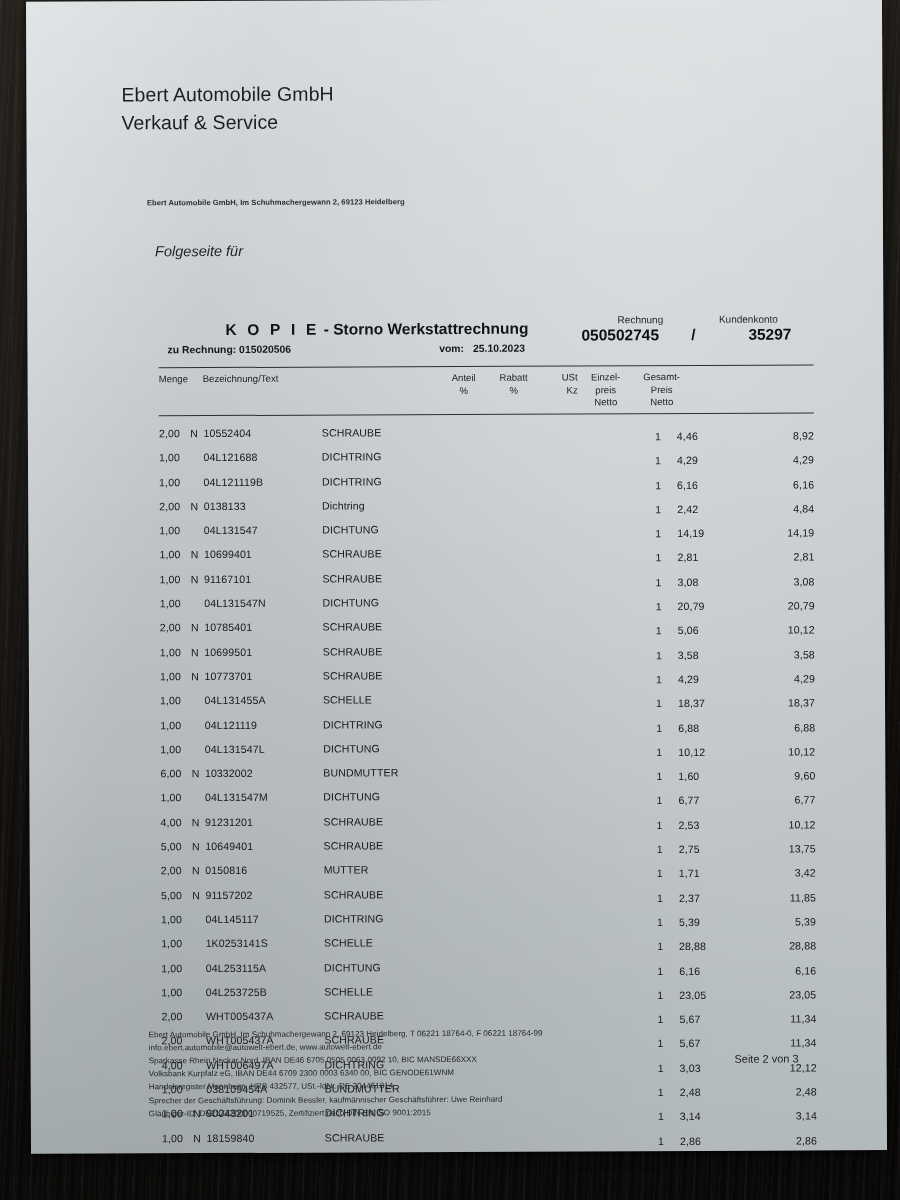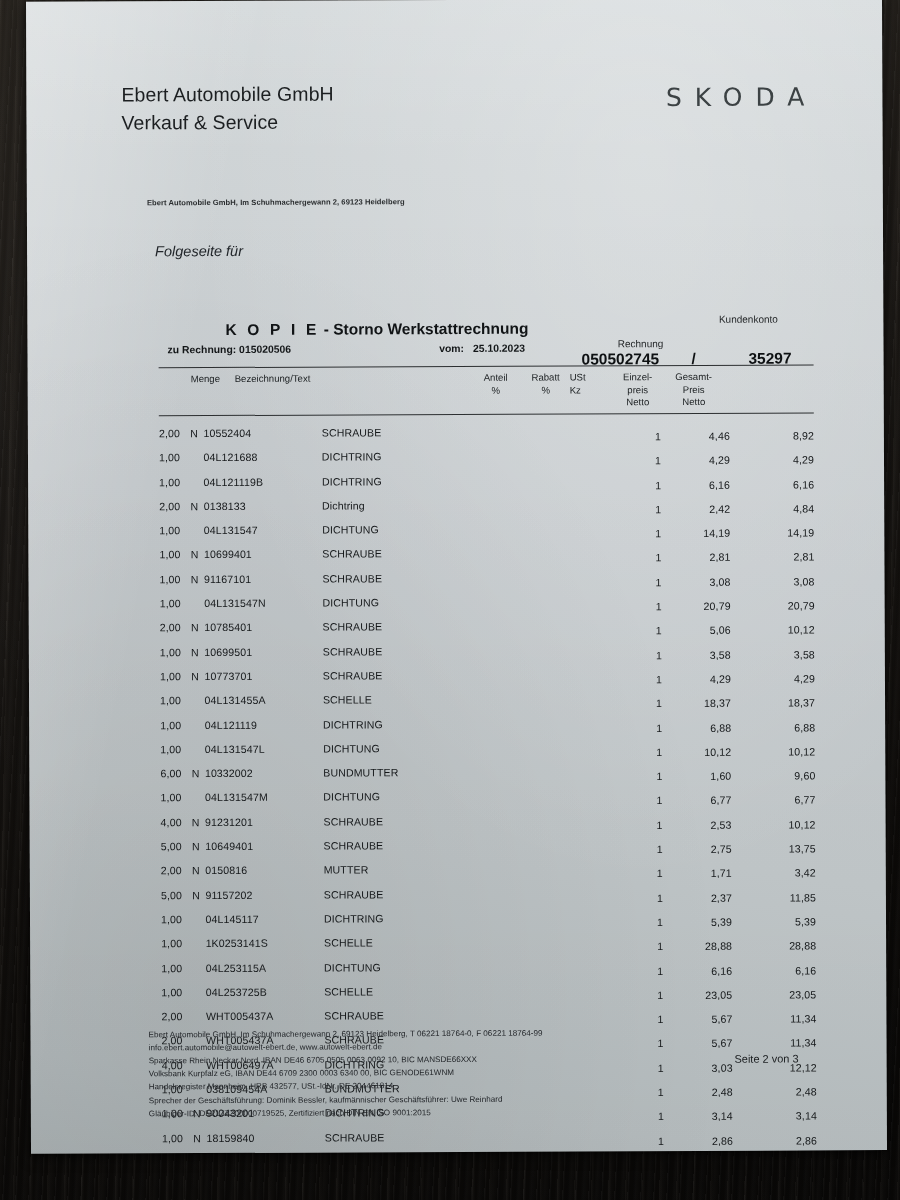--- a/index.html
+++ b/index.html
@@ -153,21 +153,21 @@
     text-align: center;
     white-space: nowrap;
   }
   #doc-meta .meta-labels {
     font-size: 10px;
     color: #242729;
     display: flex;
     gap: 18px;
     justify-content: flex-end;
   }
-  #doc-meta .meta-labels span:first-child { width: 94px; text-align: center; margin-top: 24px; }
+  #doc-meta .meta-labels span:first-child { width: 94px; text-align: center; }
   #doc-meta .meta-labels span:last-child  { width: 86px; text-align: center; }
   #doc-meta .meta-values {
     font-size: 15.5px;
     font-weight: bold;
     color: #0e1113;
     display: flex;
     gap: 8px;
     justify-content: flex-end;
     align-items: baseline;
     margin-top: 1px;
@@ -191,47 +191,47 @@
   .rule.thin { border-top-width: 1.4px; }
 
   .thead {
     display: flex;
     padding: 5px 0 4px 0;
     font-size: 9.6px;
     color: #202426;
     line-height: 1.32;
   }
   .th { }
-  .th-menge   { width: 44px; margin-left: 32px; }
+  .th-menge   { width: 44px; }
   .th-nummer  { width: 128px; }
   .th-bez     { width: 235px; }
   .th-anteil  { width: 52px; text-align: center; }
   .th-rabatt  { width: 48px; text-align: center; }
-  .th-ust     { width: 40px; text-align: left; }
+  .th-ust     { width: 40px; text-align: right; }
   .th-einzel  { width: 56px; text-align: center; }
   .th-gesamt  { width: 56px; text-align: center; }
   .th .sub { display: block; }
 
   .tbody { padding-top: 11px; }
   .row {
     display: flex;
     align-items: baseline;
     font-size: 10.6px;
     color: #15181a;
     height: 24.3px;
     letter-spacing: 0.1px;
   }
   .c-qty   { width: 33px; text-align: left; }
   .c-pfx   { width: 14px; text-align: left; }
   .c-num   { width: 125px; text-align: left; }
   .c-desc  { width: 235px; text-align: left; }
   .c-ant   { width: 52px; text-align: right; }
   .c-rab   { width: 48px; text-align: right; }
   .c-ust   { width: 40px; text-align: center; }
-  .c-einzel{ width: 56px; text-align: right; }
+  .c-einzel{ width: 56px; }
   .c-gesamt{ width: 56px; text-align: right; padding-left: 31px; }
   
   .c-ust, .c-einzel, .c-gesamt { position: relative; top: 5px; }
 
   
   #page-number {
     position: absolute;
     right: 88px;
     top: 1010px;
     font-size: 11px;
@@ -272,21 +272,20 @@
 <div id="desk"></div>
 
 <div id="sheet">
   <div class="page-inner">
 
     <div id="letterhead">
       <div class="company-name">
         <div>Ebert Automobile GmbH</div>
         <div>Verkauf &amp; Service</div>
       </div>
-      <div id="brand-wordmark">SKODA</div>
     </div>
 
     <div id="return-address">Ebert Automobile GmbH, Im Schuhmachergewann 2, 69123 Heidelberg</div>
 
     <div id="continuation-label">Folgeseite für</div>
 
     <div id="doc-title-block">
       <div id="doc-title">
         <span class="spaced">K O P I E</span><span> - </span><span>Storno Werkstattrechnung</span>
       </div>

